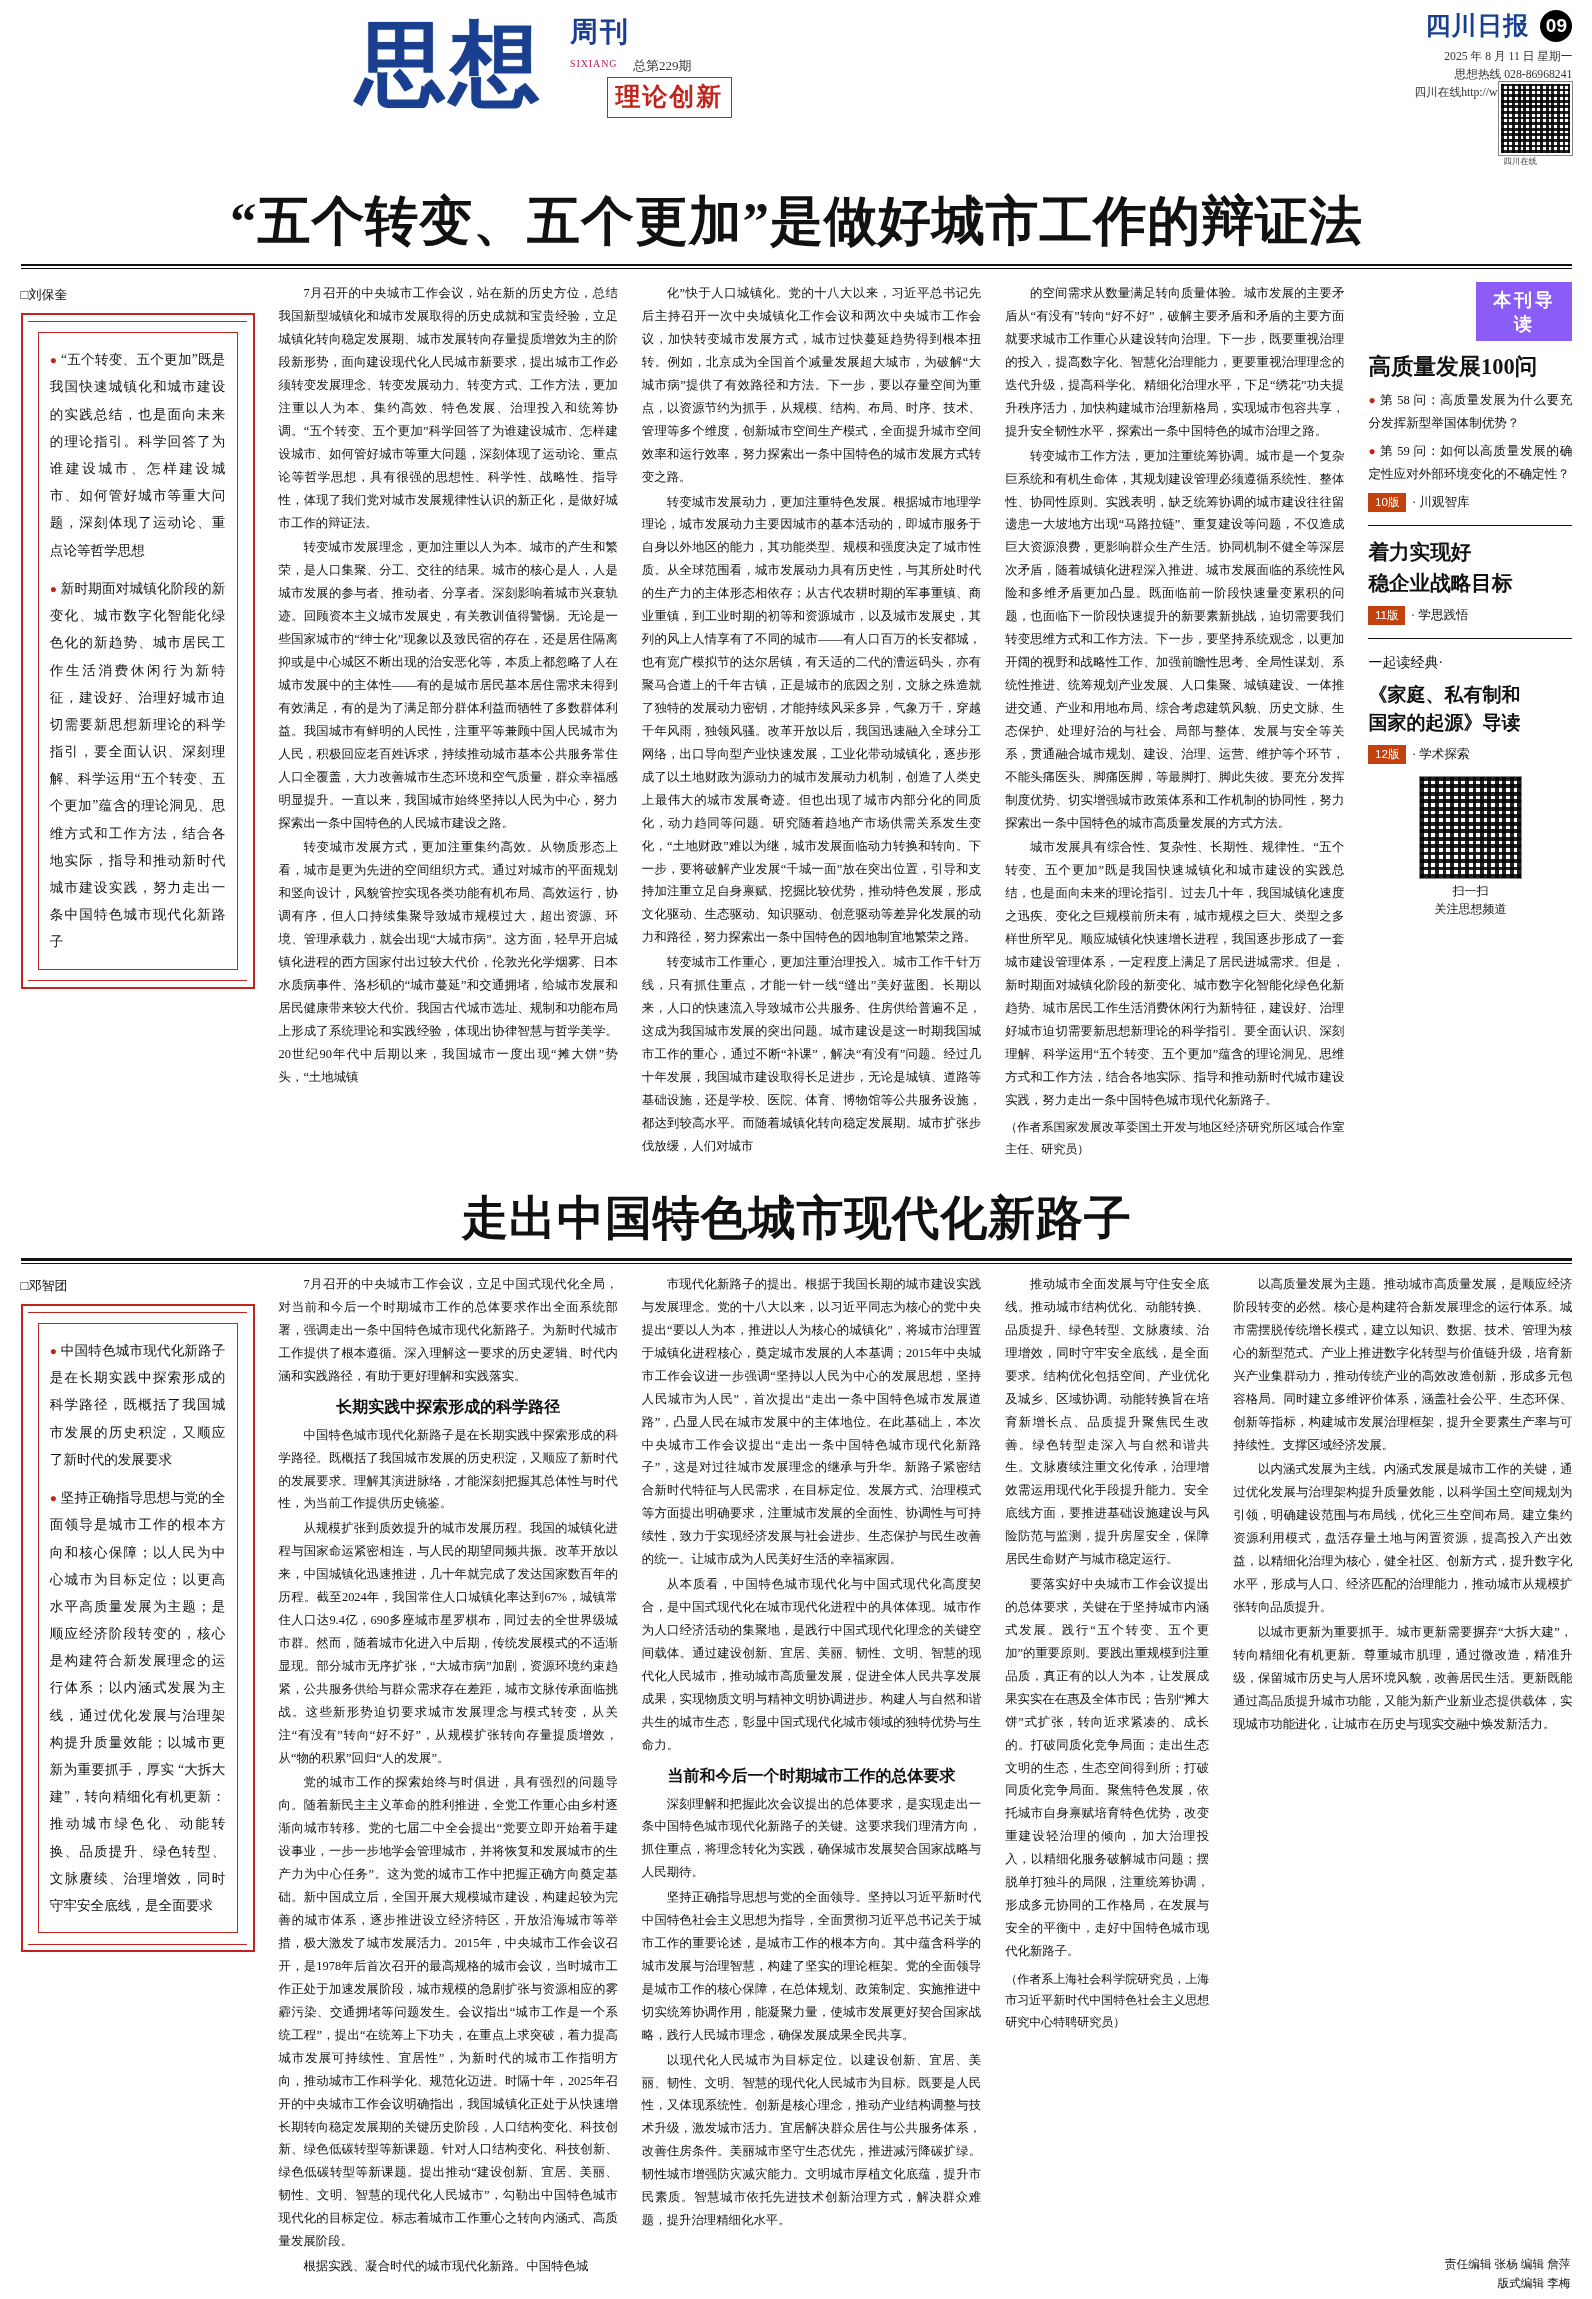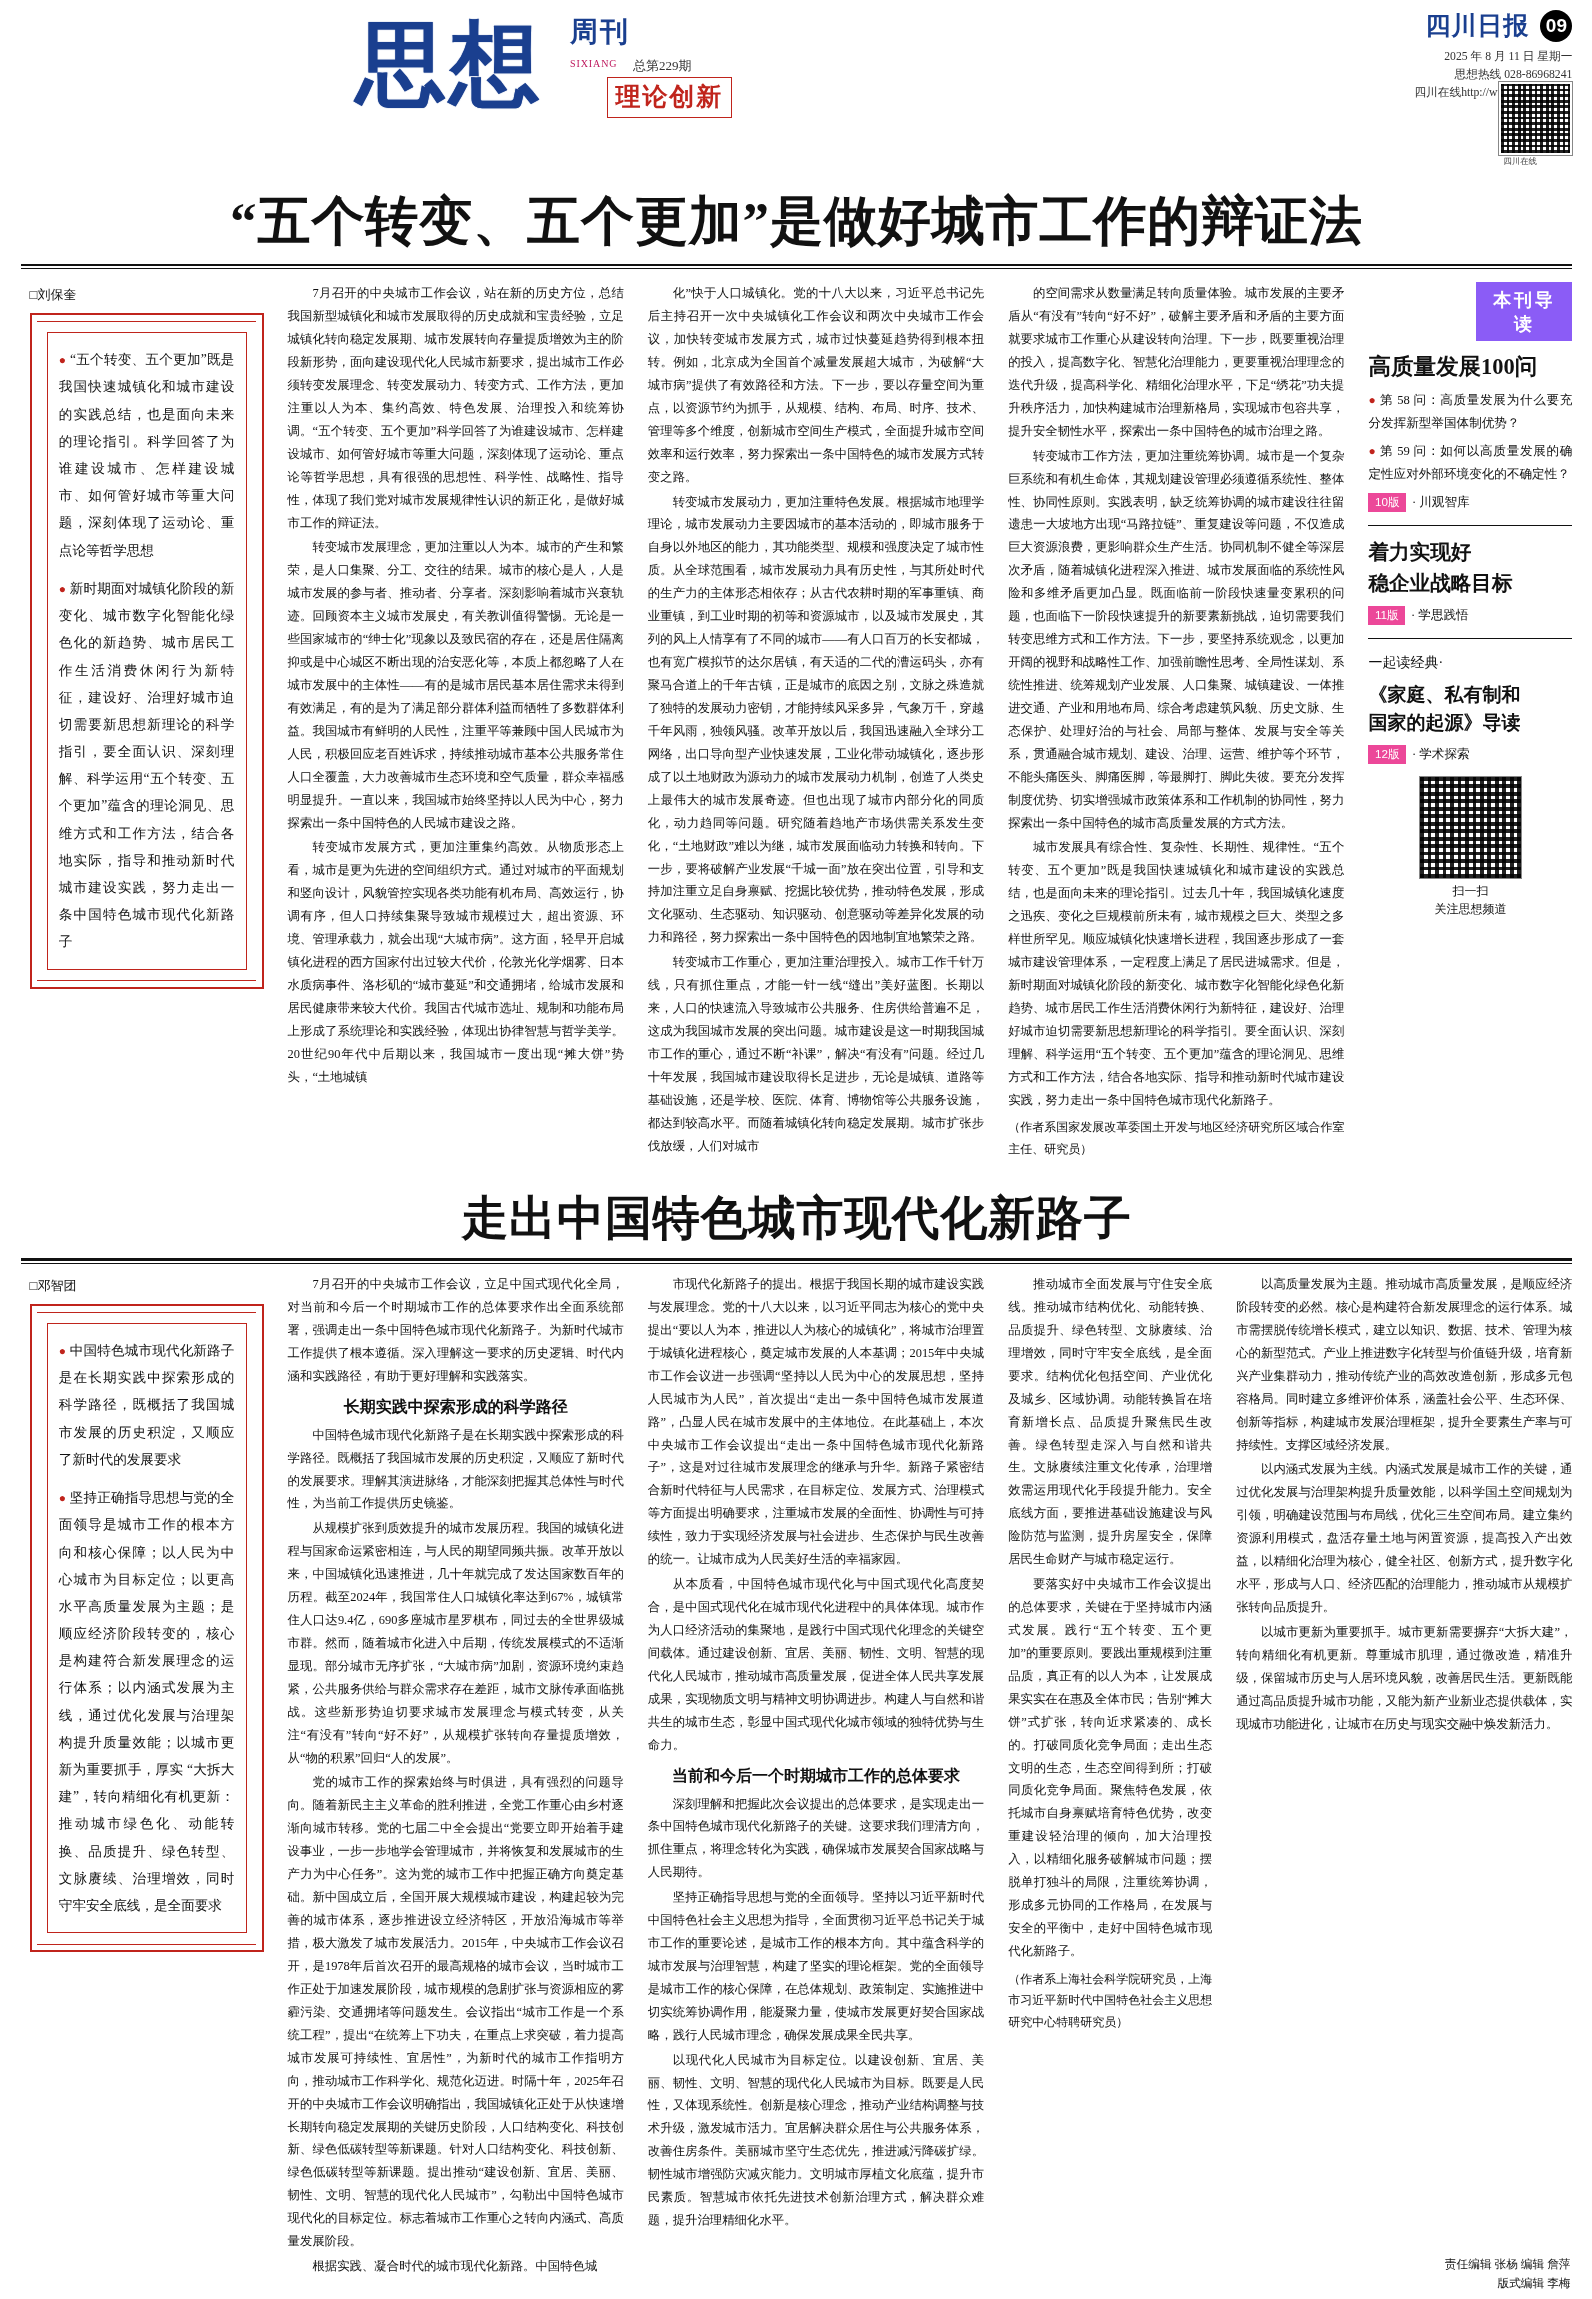--- a/index.html
+++ b/index.html
@@ -71,21 +71,21 @@
   .headline{
     text-align:center;
     font-size:53px;font-weight:bold;letter-spacing:0.9px;
     margin:13px 37px 5.6px;
     font-family:"Liberation Serif","DejaVu Serif",serif;
   }
   .rule-thick{height:2.8px;background:#111;margin:0 20.6px;}
   .rule-thin{height:0.9px;background:#111;margin:1.9px 20.6px 0;}
 
   
-  .art1{position:relative;padding:13px 20.6px 0;margin-left:9px;}
+  .art1{position:relative;padding:13px 20.6px 0;}
   .cols{display:flex;gap:24px;}
   .col{flex:1;}
   .byline{font-size:13px;margin:3.7px 0 9.4px;color:#111;}
   p.body{
     font-size:12.4px;line-height:1.85;text-align:justify;
     margin:0 0 1.9px;text-indent:2em;
     font-family:"Liberation Serif","DejaVu Serif",serif;
   }
   .sign{font-size:12px;line-height:1.8;text-align:justify;margin-top:5.6px;}
 
@@ -110,21 +110,21 @@
   
   .rail{width:204px;flex:none;}
   .rail-head{
     background:#8b5cf6;color:#fff;font-size:18px;font-weight:bold;
     letter-spacing:2.8px;padding:5.6px 7.5px;text-align:center;width:81px;
     margin-left:auto;margin-bottom:9.4px;
   }
   .rail-title{font-size:22.5px;font-weight:bold;margin:5.6px 0 7.5px;}
   .rail-item{font-size:12.6px;line-height:1.8;text-align:justify;margin-bottom:5.6px;}
   .rail-badge{
-    display:inline-block;background:#ec4899;color:#fff;font-size:11.7px;
+    display:inline-block;background:#c2410c;color:#fff;font-size:11.7px;
     padding:1.9px 6.6px;margin-right:5.6px;font-family:"Liberation Sans",sans-serif;
   }
   .rail-row{font-size:12.6px;margin:7.5px 0 13px;}
   .rail-sep{height:0.9px;background:#111;margin:11.2px 0;}
   .rail-h2{font-size:20.6px;font-weight:bold;line-height:1.5;margin:5.6px 0;}
   .rail-book{font-size:19px;font-weight:bold;line-height:1.5;margin:5.6px 0;}
   .rail-qr{
     width:101px;height:101px;margin:13px auto 3.7px;
     background:
       repeating-linear-gradient(0deg,#222 0 3.7px,#fff 3.7px 7.5px),

